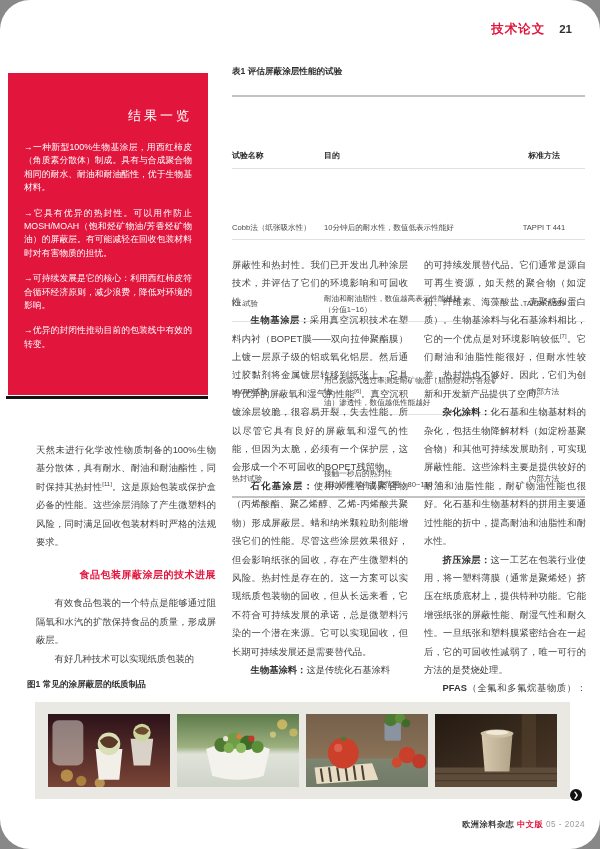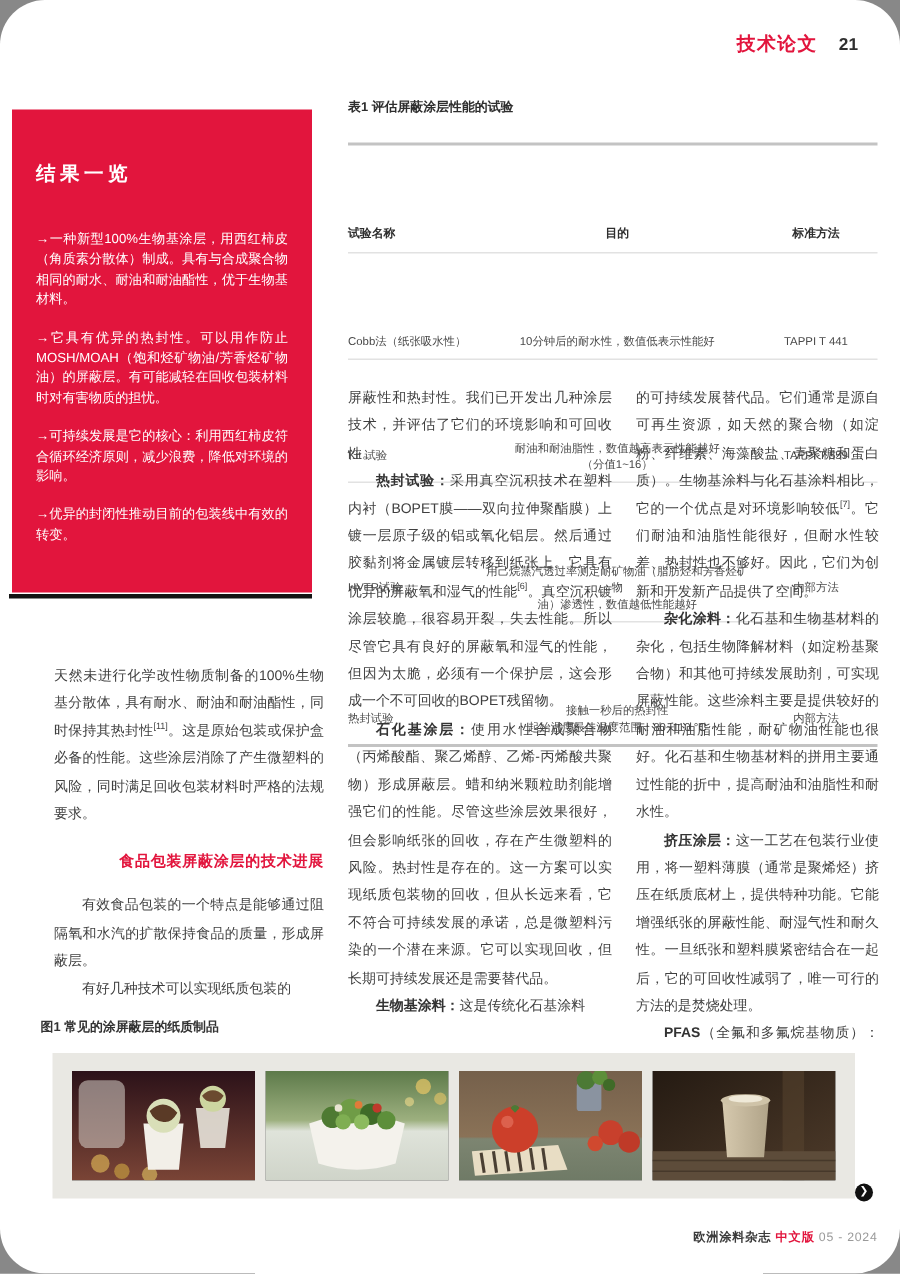--- a/index.html
+++ b/index.html
@@ -13,34 +13,34 @@
   
   .hdr{ position:absolute; top:21px; right:28px; display:flex; align-items:baseline; gap:14px; }
   .hdr-section{ color:var(--red); font-weight:bold; font-size:12.5px; letter-spacing:1px; }
   .hdr-page{ color:#2f2f2f; font-weight:bold; font-size:11.5px; }
 
   
   .redbox{
     position:absolute; left:8px; top:73px; width:200px; height:322px;
     background:var(--red); color:#fff; padding:34px 16px 0 16px;
   }
-  .redbox-title{ text-align:left; font-size:13px; font-weight:bold; letter-spacing:3px; margin-bottom:28px; }
+  .redbox-title{ text-align:right; font-size:13px; font-weight:normal; letter-spacing:3px; margin-bottom:16px; }
   .sb-bullet{ font-size:8.8px; line-height:13.4px; text-align:justify; margin-bottom:12px; }
   .blackbar{ position:absolute; left:6px; top:396px; width:202px; height:3px; background:#141414; }
 
   
   .tablewrap{ position:absolute; left:232px; top:66px; width:353px; }
   .table-title{ font-size:8.6px; font-weight:bold; color:#2e2e2e; margin-bottom:17px; }
   .ttable{ width:100%; border-top:2px solid #c3c3c3; border-bottom:2px solid #c3c3c3; }
   .trow{ display:grid; grid-template-columns:88px 1fr 82px; align-items:center;
          border-top:1px solid #e2e2e2; padding:6px 0; }
   .trow.head{ border-top:none; }
   .tc{ font-size:7.6px; line-height:10.6px; color:#4a4a4a;margin-top:48px; }
   .tc-name{ text-align:left; padding-right:6px; }
-  .tc-purpose{ text-align:center; padding:0 4px; }
+  .tc-purpose{ padding:0 4px; }
   .tc-method{ text-align:center; }
   .trow.head .tc{ font-weight:bold; color:#2e2e2e; font-size:7.9px; }
 
   
   .col{ position:absolute; font-size:9.3px; line-height:18.4px; text-align:justify; color:var(--ink); }
   .col-left{ left:36px; top:441px; width:180px; }
   .col-mid{ left:232px; top:256px; width:176px; }
   .col-right{ left:424px; top:256px; width:162px; }
   .col p{ text-indent:0; }
   .col p.indent{ text-indent:2em; }
@@ -117,21 +117,21 @@
   </div>
 
   <div class="col col-left">
       <p class="para">天然未进行化学改性物质制备的100%生物基分散体，具有耐水、耐油和耐油酯性，同时保持其热封性<sup>[11]</sup>。这是原始包装或保护盒必备的性能。这些涂层消除了产生微塑料的风险，同时满足回收包装材料时严格的法规要求。</p>
       <div class="section-heading">食品包装屏蔽涂层的技术进展</div>
       <p class="para indent">有效食品包装的一个特点是能够通过阻隔氧和水汽的扩散保持食品的质量，形成屏蔽层。</p>
       <p class="para indent">有好几种技术可以实现纸质包装的</p>
     </div>
   <div class="col col-mid">
       <p class="para">屏蔽性和热封性。我们已开发出几种涂层技术，并评估了它们的环境影响和可回收性。</p>
-      <p class="para indent"><b>热封试验：</b>采用真空沉积技术在塑料内衬（BOPET膜——双向拉伸聚酯膜）上镀一层原子级的铝或氧化铝层。然后通过胶黏剂将金属镀层转移到纸张上。它具有优异的屏蔽氧和湿气的性能<sup>[6]</sup>。真空沉积镀涂层较脆，很容易开裂，失去性能。所以尽管它具有良好的屏蔽氧和湿气的性能，但因为太脆，必须有一个保护层，这会形成一个不可回收的BOPET残留物。</p>
+      <p class="para indent"><b>生物基涂层：</b>采用真空沉积技术在塑料内衬（BOPET膜——双向拉伸聚酯膜）上镀一层原子级的铝或氧化铝层。然后通过胶黏剂将金属镀层转移到纸张上。它具有优异的屏蔽氧和湿气的性能<sup>[6]</sup>。真空沉积镀涂层较脆，很容易开裂，失去性能。所以尽管它具有良好的屏蔽氧和湿气的性能，但因为太脆，必须有一个保护层，这会形成一个不可回收的BOPET残留物。</p>
       <p class="para indent"><b>石化基涂层：</b>使用水性合成聚合物（丙烯酸酯、聚乙烯醇、乙烯-丙烯酸共聚物）形成屏蔽层。蜡和纳米颗粒助剂能增强它们的性能。尽管这些涂层效果很好，但会影响纸张的回收，存在产生微塑料的风险。热封性是存在的。这一方案可以实现纸质包装物的回收，但从长远来看，它不符合可持续发展的承诺，总是微塑料污染的一个潜在来源。它可以实现回收，但长期可持续发展还是需要替代品。</p>
       <p class="para indent"><b>生物基涂料：</b>这是传统化石基涂料</p>
     </div>
   <div class="col col-right">
       <p class="para">的可持续发展替代品。它们通常是源自可再生资源，如天然的聚合物（如淀粉、纤维素、海藻酸盐、壳聚糖和蛋白质）。生物基涂料与化石基涂料相比，它的一个优点是对环境影响较低<sup>[7]</sup>。它们耐油和油脂性能很好，但耐水性较差、热封性也不够好。因此，它们为创新和开发新产品提供了空间。</p>
       <p class="para indent"><b>杂化涂料：</b>化石基和生物基材料的杂化，包括生物降解材料（如淀粉基聚合物）和其他可持续发展助剂，可实现屏蔽性能。这些涂料主要是提供较好的耐油和油脂性能，耐矿物油性能也很好。化石基和生物基材料的拼用主要通过性能的折中，提高耐油和油脂性和耐水性。</p>
       <p class="para indent"><b>挤压涂层：</b>这一工艺在包装行业使用，将一塑料薄膜（通常是聚烯烃）挤压在纸质底材上，提供特种功能。它能增强纸张的屏蔽性能、耐湿气性和耐久性。一旦纸张和塑料膜紧密结合在一起后，它的可回收性减弱了，唯一可行的方法的是焚烧处理。</p>
       <p class="para indent"><b>PFAS</b>（全氟和多氟烷基物质）：是</p>
     </div>
 

